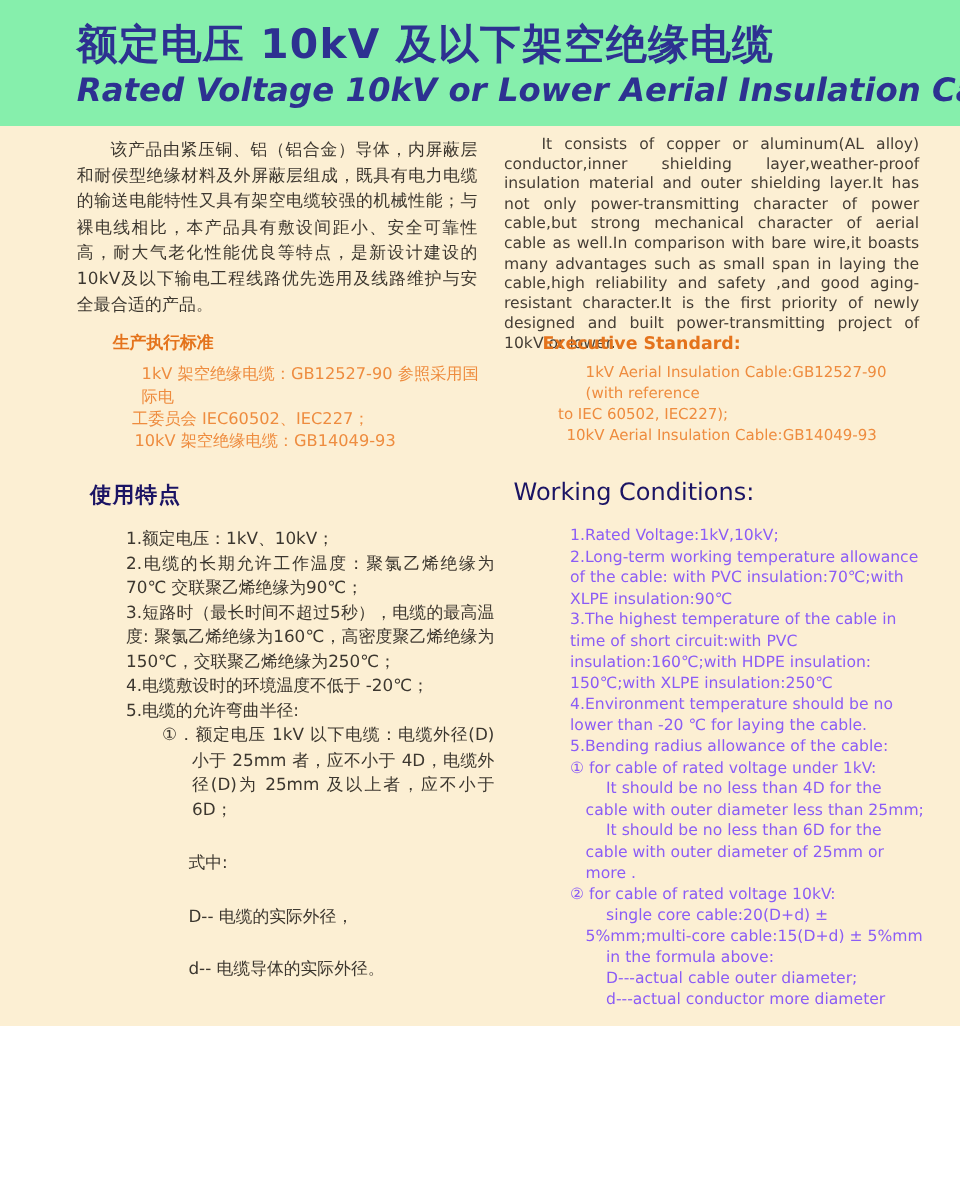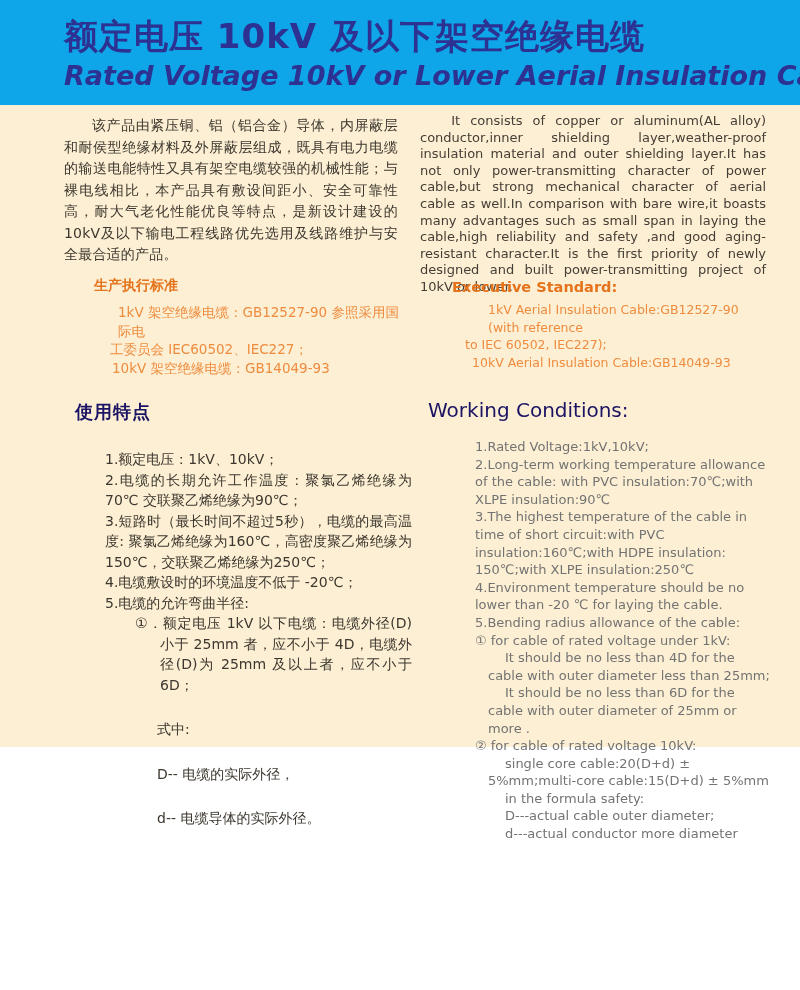--- a/index.html
+++ b/index.html
@@ -8,35 +8,35 @@
     font-family:"DejaVu Sans","Liberation Sans",sans-serif;
     background:#ffffff;
   }
   .page {
     position:relative; width:800px; height:990px;
     background:#ffffff; overflow:hidden;
   }
   
   .header {
     position:absolute; left:0; top:0; width:800px; height:136px;
-    background:#0ea5e9;
+    background:#86efac;
   }
   .title-zh {
     position:absolute; left:64px; top:14px;
     font-size:34px; font-weight:bold; color:#2d3191;
     letter-spacing:1px; white-space:nowrap;
   }
   .title-en {
     position:absolute; left:64px; top:60px;
     font-size:27px; font-weight:bold; font-style:italic; color:#2d3191;
     white-space:nowrap;
   }
   
   .content {
-    position:absolute; left:0; top:105px; width:800px; height:642px;
+    position:absolute; left:0; top:105px; width:800px; height:750px;
     background:#fcefd3;
   }
   
   .intro-zh {
     position:absolute; left:64px; top:10px; width:334px;
     font-size:14px; line-height:21.5px; color:#3c372f;
     text-align:justify; text-indent:2em; letter-spacing:0.2px;
   }
   .intro-en {
     position:absolute; left:420px; top:8px; width:346px;
@@ -61,34 +61,34 @@
   }
   .std-en .std-line { font-size:12.5px; line-height:17.5px; color:#ee8c3f; }
   .std-en .s0 { padding-left:68px; }
   .std-en .s1 { padding-left:45px; }
   .std-en .s2 { padding-left:52px; }
 
   
   .features { position:absolute; left:64px; top:295px; width:348px; }
   .features .sec-heading {
     font-size:18px; font-weight:bold; color:#1b1464;
-    padding-left:11px; margin-bottom:25px; letter-spacing:1px;
+    padding-left:11px; margin-bottom:15px; letter-spacing:1px;
   }
   .features .li { font-size:14px; line-height:20.5px; color:#3c372f; text-align:justify; }
   .features .lvl1 { padding-left:41px; }
   .features .lvl2 { padding-left:96px; text-indent:-25px; }
   .features .lvl3 { padding-left:93px;margin-top:24px; }
 
   
   .working { position:absolute; left:420px; top:293px; width:352px; }
   .working .sec-heading {
     font-size:20px; font-weight:normal; color:#1b1464;
     margin-left:8px; margin-bottom:16px;
   }
-  .working .li { font-size:13px; line-height:17.6px; color:#737373; }
+  .working .li { font-size:13px; line-height:17.6px; color:#8b5cf6; }
   .working .lvl1 { padding-left:55px; }
   .working .sub  { padding-left:68px; text-indent:17px; }
   .working .lvl3 { padding-left:85px; }
 </style>
 </head>
 <body>
 
 <div class="page">
 
   <div class="header">
@@ -133,19 +133,19 @@
       <div class="li lvl1">1.Rated Voltage:1kV,10kV;</div>
       <div class="li lvl1">2.Long-term working temperature allowance of the cable: with PVC insulation:70℃;with XLPE insulation:90℃</div>
       <div class="li lvl1">3.The highest temperature  of the cable in time of short circuit:with PVC insulation:160℃;with HDPE insulation: 150℃;with XLPE insulation:250℃</div>
       <div class="li lvl1">4.Environment temperature should be no lower than -20 ℃ for laying the cable.</div>
       <div class="li lvl1">5.Bending radius allowance of the cable:</div>
       <div class="li lvl1">① for cable of rated voltage under 1kV:</div>
       <div class="li sub">It should be no less than 4D for the cable with outer diameter less than 25mm;</div>
       <div class="li sub">It should be no less than 6D for the cable with outer diameter of 25mm or more .</div>
       <div class="li lvl1">② for cable of rated voltage 10kV:</div>
       <div class="li sub">single core cable:20(D+d) ± 5%mm;multi-core cable:15(D+d) ± 5%mm</div>
-      <div class="li lvl3">in the formula safety:</div>
+      <div class="li lvl3">in the formula above:</div>
       <div class="li lvl3">D---actual cable outer diameter;</div>
       <div class="li lvl3">d---actual conductor more diameter</div>
     </div>
 
   </div>
 </div>
 
 </body></html>

